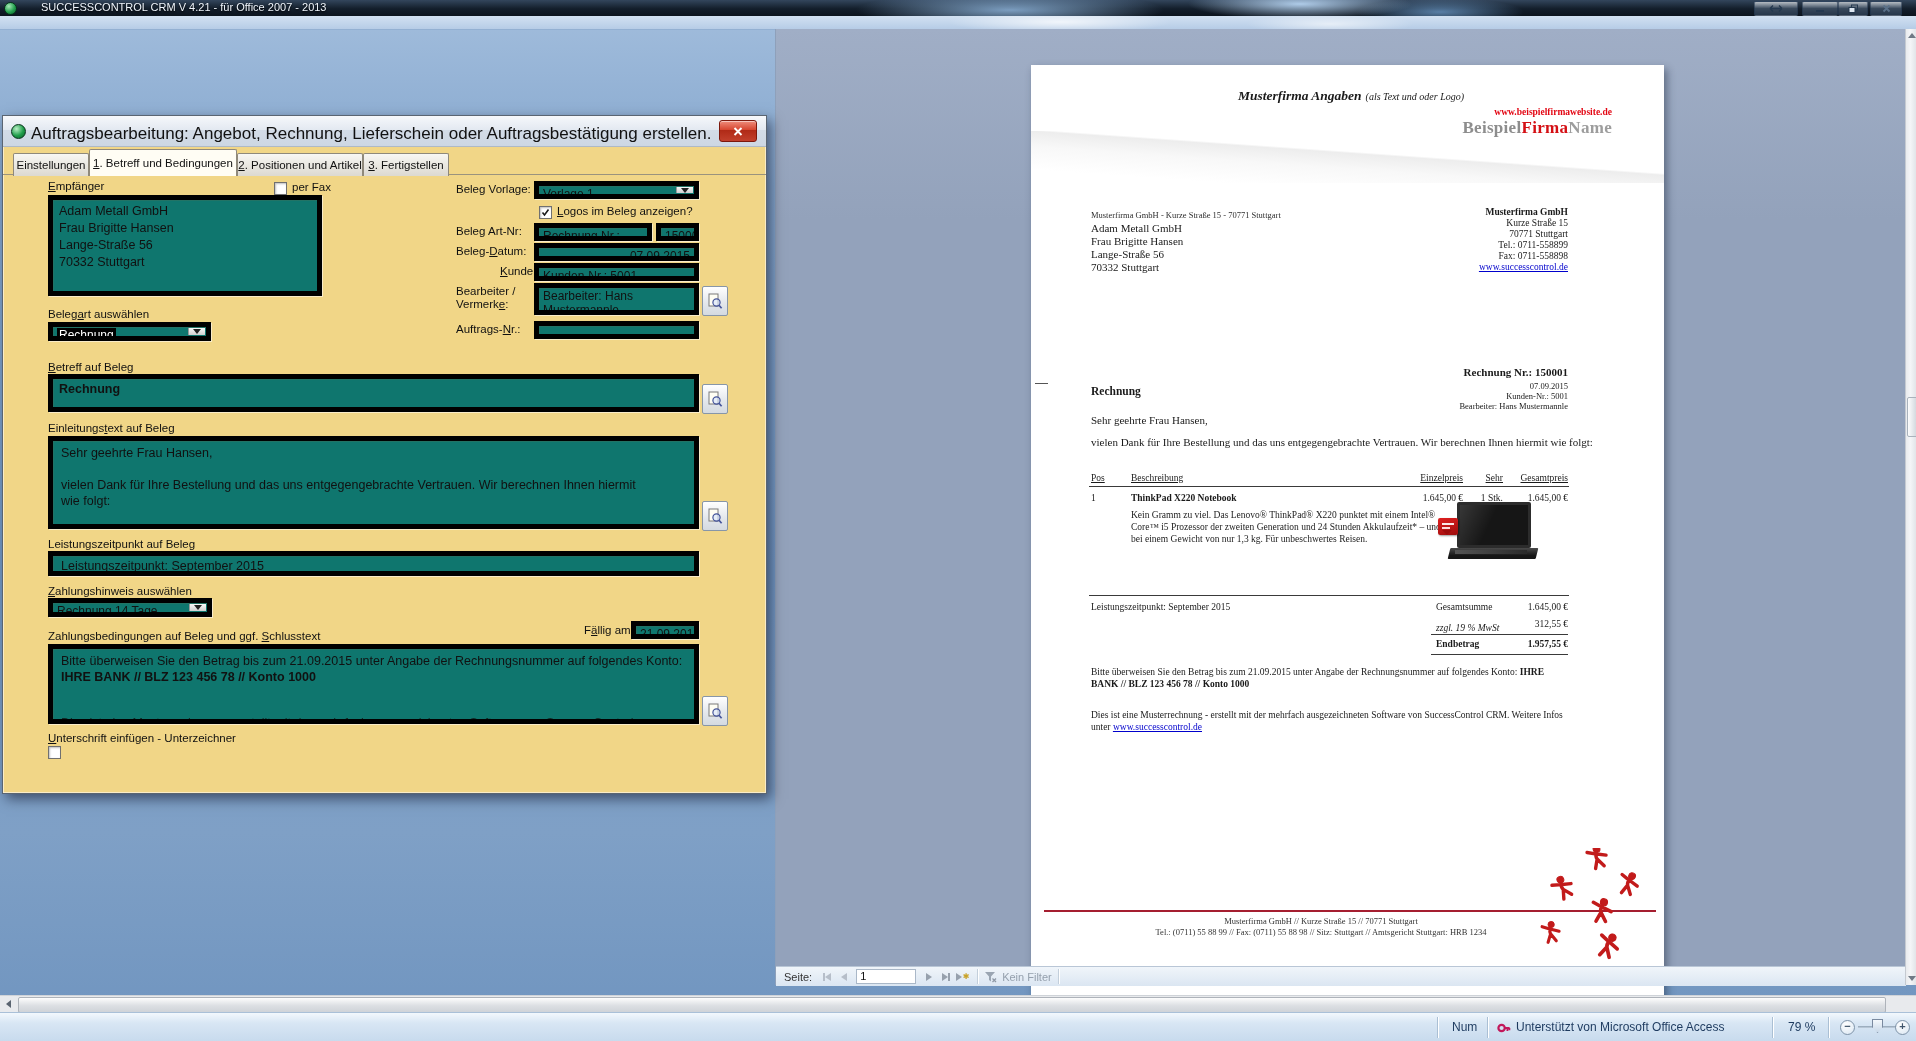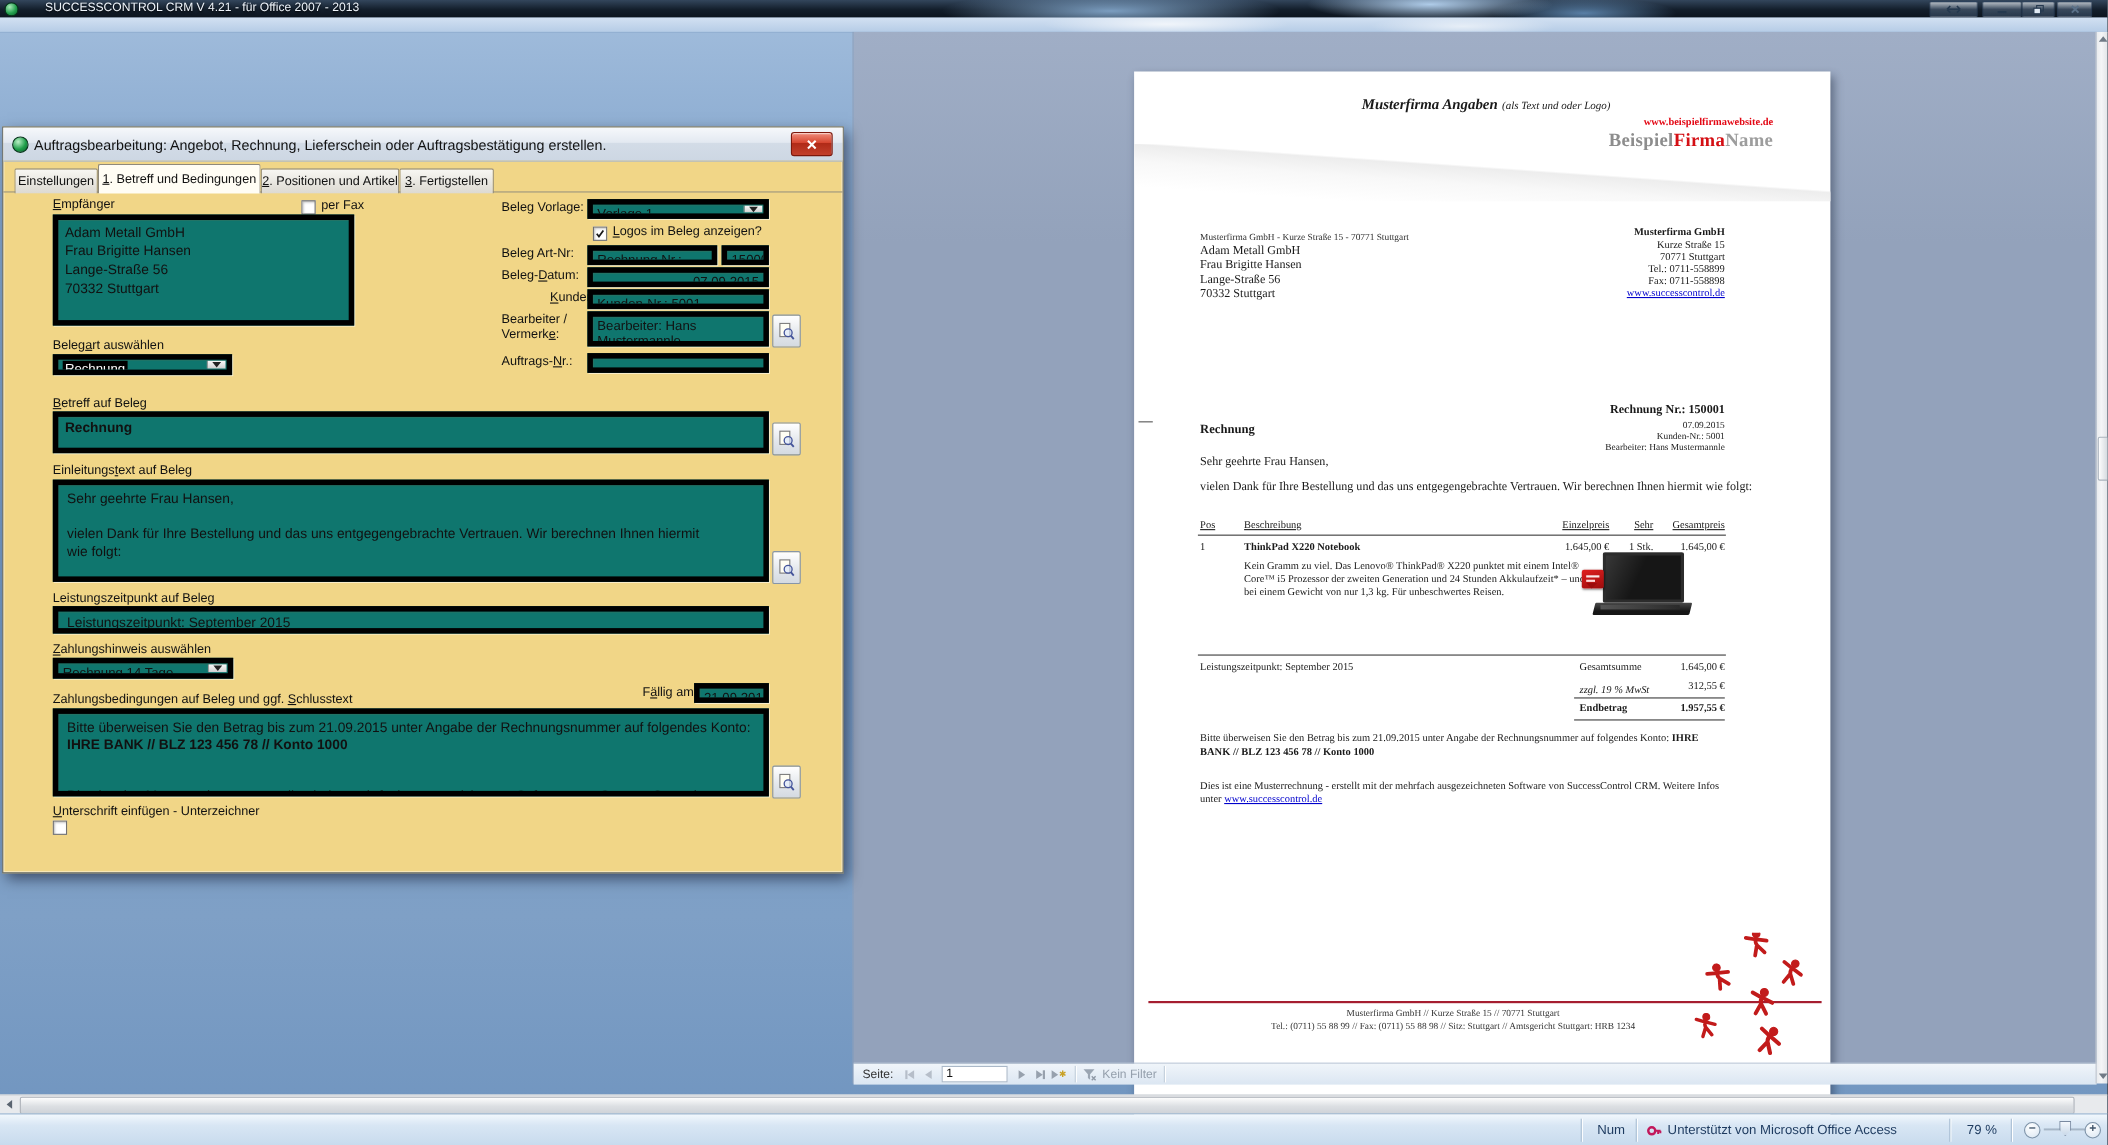--- a/index.html
+++ b/index.html
@@ -87,21 +87,21 @@
         line-height:11px;text-align:center;}
   .ztrack{position:absolute;top:13px;width:46px;height:2px;background:linear-gradient(180deg,#8fa2b5,#c4d2e0);}
   .zthumb{position:absolute;top:6px;width:9px;height:12px;background:linear-gradient(180deg,#f4f8fc,#c9d8e8);
         border:1px solid #7a8aa0;clip-path:polygon(0 0,100% 0,100% 58%,50% 100%,0 58%);}
 
   
   .dlg{left:2px;top:115px;width:763px;height:677px;background:#f1d687;border:1px solid #5a6572;
         box-shadow:4px 5px 12px rgba(0,0,20,.5), inset 0 0 0 1px rgba(255,255,255,.55);}
   .dlg-title{position:absolute;left:0;top:0;width:100%;height:30px;
         background:linear-gradient(180deg,#f6f8fb,#e3e9f1 45%,#d3dce7 46%,#cdd7e3);border-bottom:1px solid #aeb9c6;
-        font-size:13px;color:#111;}
+        font-size:17px;color:#111;}
   .dlg-icon{position:absolute;left:8px;top:8px;width:13px;height:13px;border-radius:50%;
         background:radial-gradient(circle at 35% 30%,#b9f0c6,#1f9e4a 55%,#0b5c2a);border:1px solid #06341a;}
   .dlg-close{position:absolute;right:9px;top:4px;width:36px;height:20px;border-radius:3px;border:1px solid #7c180c;
         background:linear-gradient(180deg,#ef8d7c,#d6442e 45%,#b02a17 46%,#c2402c);
         display:flex;align-items:center;justify-content:center;box-shadow:inset 0 1px 0 rgba(255,255,255,.5);}
   .tabline{position:absolute;left:0;top:58px;width:100%;height:1px;background:#9a937e;}
   .tab{position:absolute;height:22px;top:37px;background:linear-gradient(180deg,#f8f7f3,#dcd9d1);
         border:1px solid #8f897b;border-bottom:none;border-radius:2px 2px 0 0;
         font-size:11.5px;color:#111;display:flex;align-items:center;justify-content:center;z-index:1;}
   .tab.active{top:33px;height:26px;background:#fffdf4;z-index:3;}

